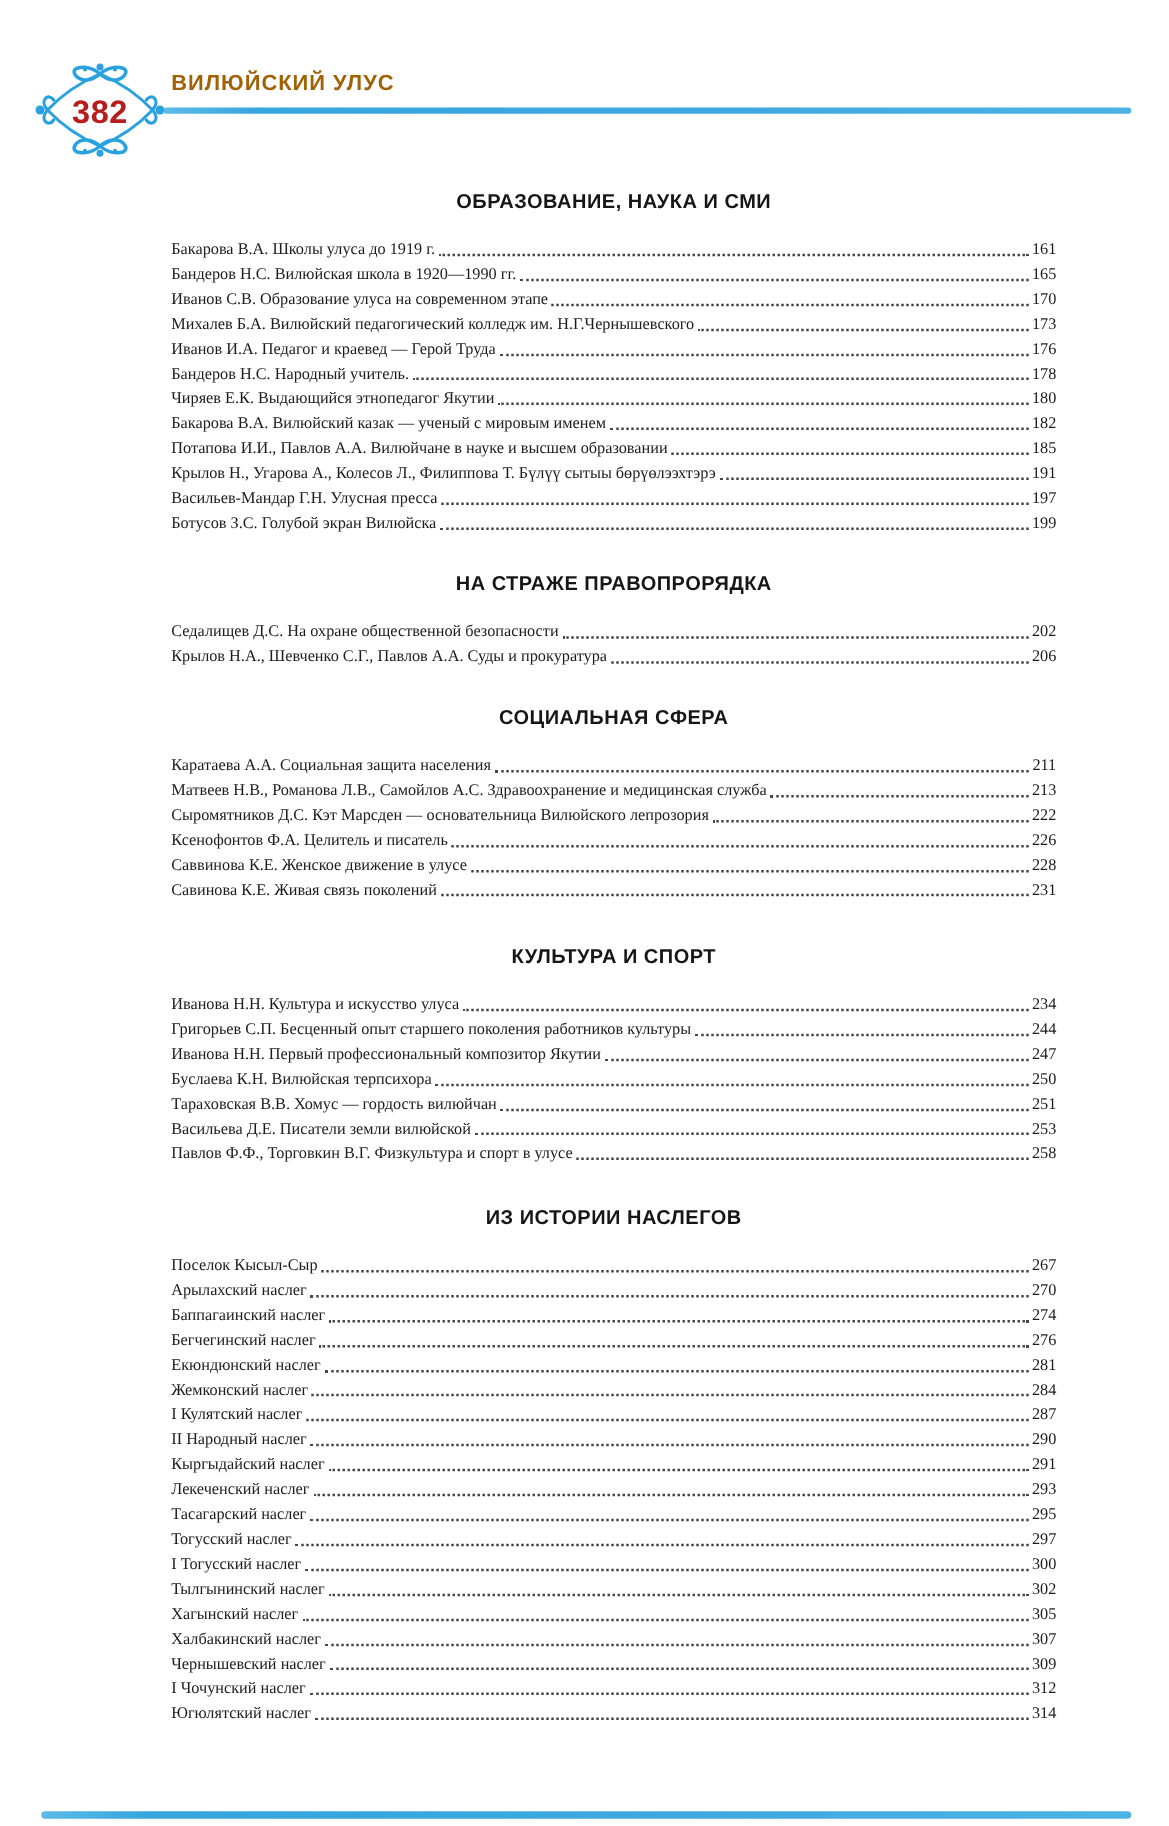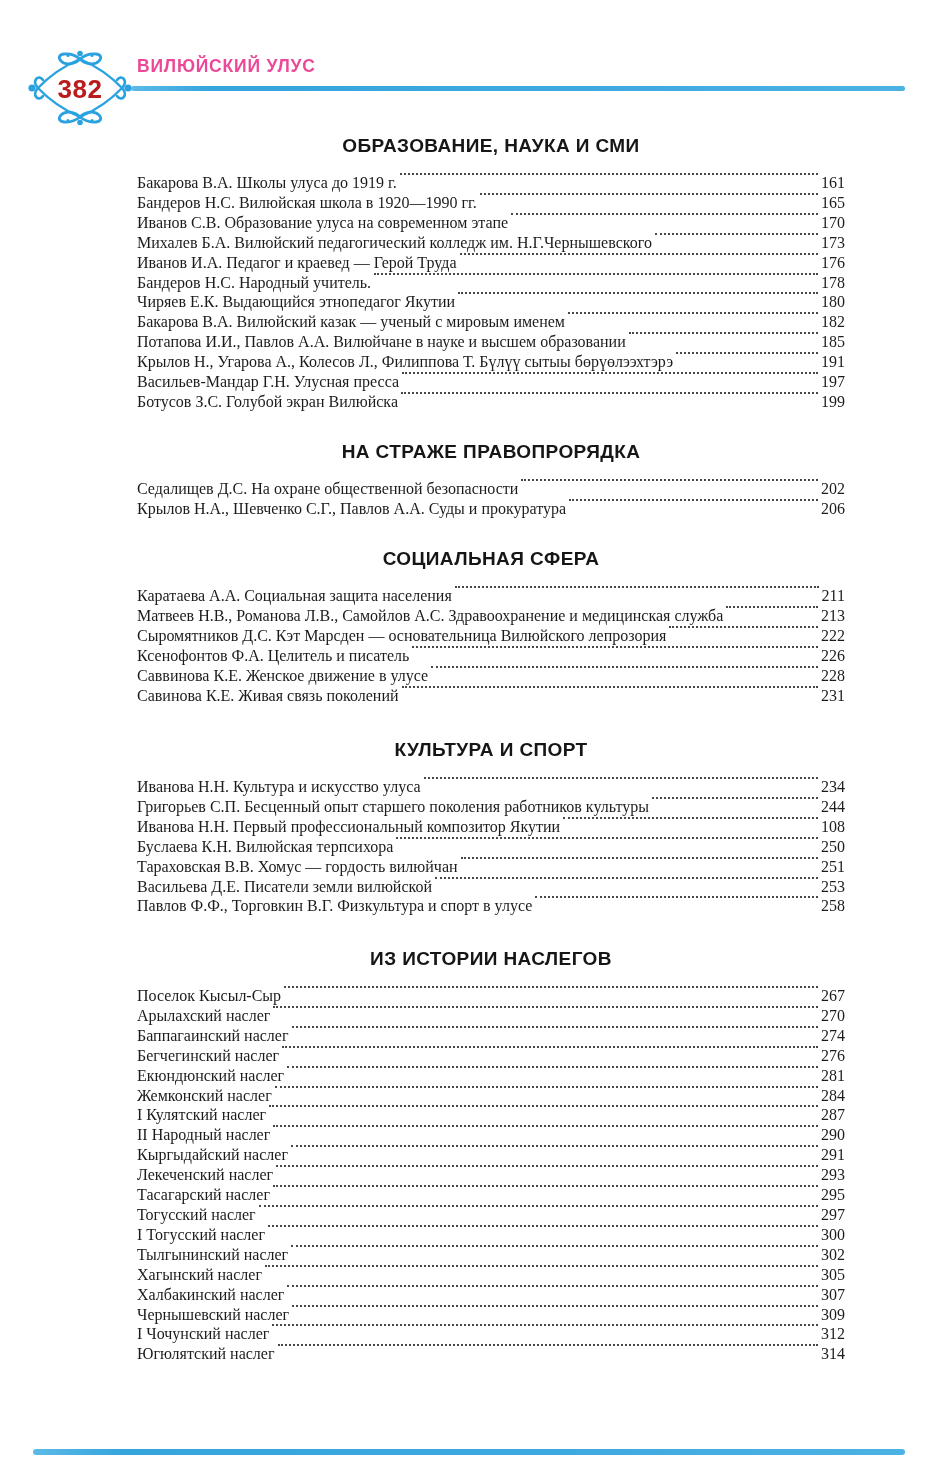--- a/index.html
+++ b/index.html
@@ -19,49 +19,49 @@
     position:absolute; inset:0;
     display:flex; align-items:center; justify-content:center;
     font-family:"Liberation Sans", sans-serif;
     font-weight:bold; font-size:26px; color:#b91c1c;
     padding-top:2px; letter-spacing:0.5px;
   }
   .page-header-title {
     position:absolute; left:137px; top:56px;
     font-family:"Liberation Sans", sans-serif;
     font-weight:bold; font-size:17.5px; letter-spacing:0.8px;
-    color:#ec4899;
+    color:#a16207;
   }
   .top-rule {
     position:absolute; left:131px; top:86px; width:774px; height:5px;
     background:linear-gradient(90deg,#5cbae7,#35a5dd 10%,#3ea9e0 60%,#4cb2e3);
     border-radius:3px;
   }
   .bottom-rule {
     position:absolute; left:33px; top:1449px; width:872px; height:6px;
     background:linear-gradient(90deg,#5cbae7,#35a5dd 10%,#3ea9e0 60%,#4cb2e3);
     border-radius:3px;
   }
   
   #content { position:absolute; left:137px; top:0; width:708px; }
   .section { position:absolute; left:0; width:708px; }
   .section[data-index="0"] { top:135px; }
   .section[data-index="1"] { top:441px; }
   .section[data-index="2"] { top:548px; }
   .section[data-index="3"] { top:739px; }
   .section[data-index="4"] { top:948px; }
   .section-heading {
-    margin:0; font-family:"Liberation Sans", sans-serif;
-    font-weight:bold; font-size:19px; letter-spacing:0.4px;
+    margin:18px; font-family:"Liberation Sans", sans-serif;
+    font-weight:bold; font-size:16px; letter-spacing:0.4px;
     text-align:center; color:#161616;
   }
   .toc-list { margin-top:16px; }
   .toc-row {
-    display:flex; align-items:flex-start;
-    font-size:16px; line-height:19.9px; color:#1c1c1c;
+    display:flex; align-items:flex-end;
+    font-size:13px; line-height:19.9px; color:#1c1c1c;
   }
   .toc-title { white-space:nowrap; }
   .toc-leader {
     flex:1; min-width:6px;
     border-bottom:2px dotted #474747;
     margin:0 3px 4px 3px;
   }
   .toc-page { white-space:nowrap; }
 </style>
 </head>
@@ -246,21 +246,21 @@
 
   <div class="toc-row">
     <span class="toc-title">Григорьев С.П. Бесценный опыт старшего поколения работников культуры</span>
     <span class="toc-leader"></span>
     <span class="toc-page">244</span>
   </div>
 
   <div class="toc-row">
     <span class="toc-title">Иванова Н.Н. Первый профессиональный композитор Якутии</span>
     <span class="toc-leader"></span>
-    <span class="toc-page">108</span>
+    <span class="toc-page">247</span>
   </div>
 
   <div class="toc-row">
     <span class="toc-title">Буслаева К.Н. Вилюйская терпсихора</span>
     <span class="toc-leader"></span>
     <span class="toc-page">250</span>
   </div>
 
   <div class="toc-row">
     <span class="toc-title">Тараховская В.В. Хомус — гордость вилюйчан</span>

